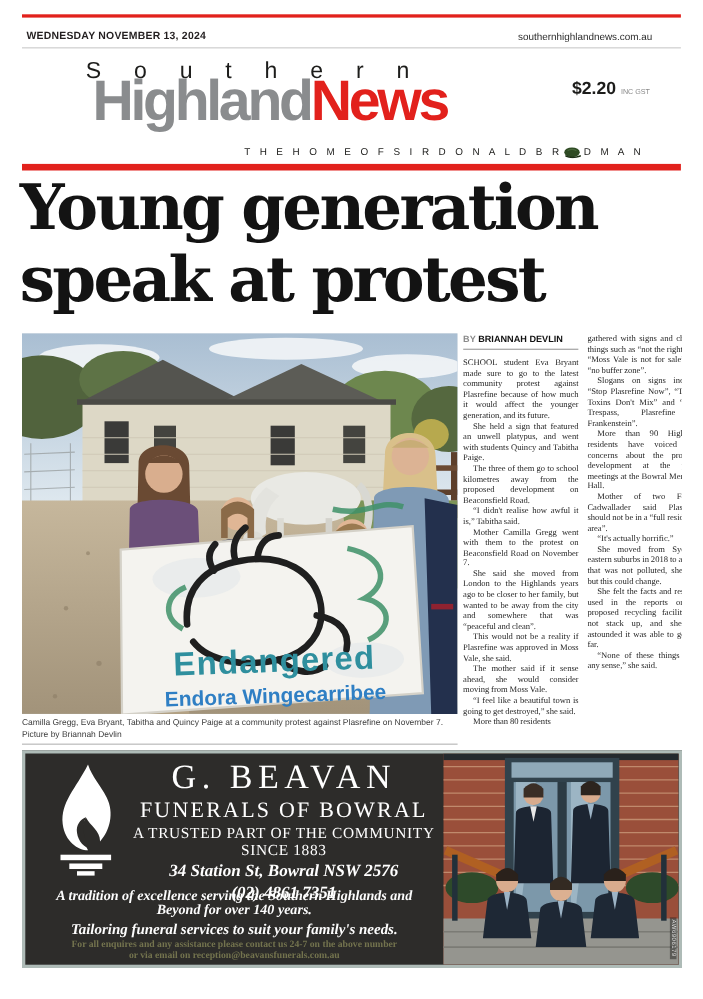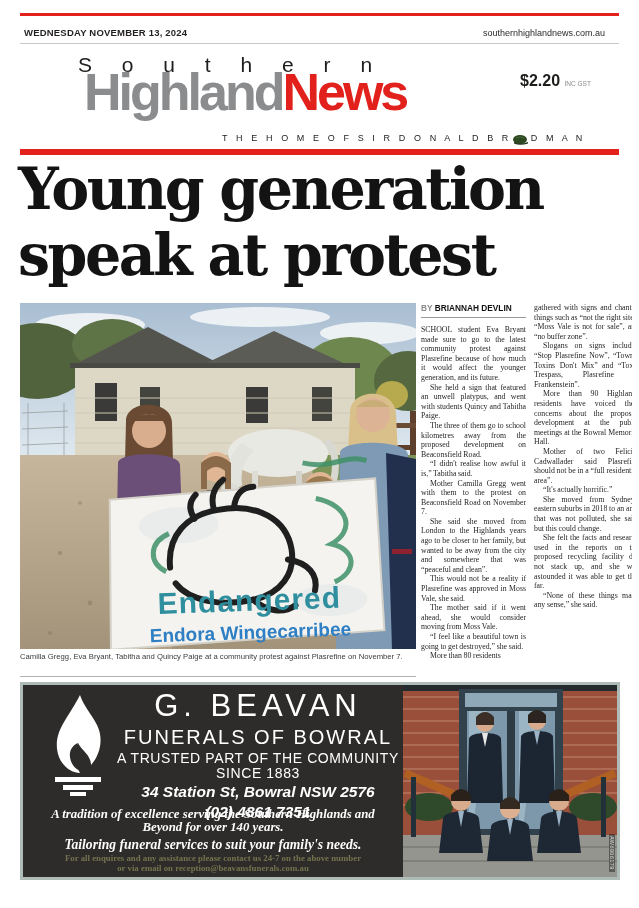--- a/index.html
+++ b/index.html
@@ -1,17 +1,17 @@
 <!DOCTYPE html>
 <html><head>
 <meta charset="utf-8">
 <style>
   html,body{margin:0;padding:0;background:#ffffff;}
   #page{position:relative;width:620px;height:908px;background:#ffffff;overflow:hidden;
-        font-family:"Liberation Sans",sans-serif;padding-left:12px;}
+        font-family:"Liberation Sans",sans-serif;}
   .abs{position:absolute;}
 
   
   #top-red-rule{left:20px;top:13px;width:599px;height:3px;background:#e2211c;}
   #date-text{left:24px;top:27px;font-size:9.5px;font-weight:bold;letter-spacing:.2px;color:#231f20;}
   #website-text{right:27px;top:28px;font-size:9px;color:#2b2b2b;}
   #header-rule{left:20px;top:43px;width:599px;height:1px;background:#c9c9c9;}
 
   
   #mast-southern{left:78px;top:53px;font-size:21px;letter-spacing:12px;color:#1d1d1b;}
@@ -45,21 +45,21 @@
             text-align:justify;color:#1e1e1e;word-spacing:-.3px;}
   .col-body p{margin:0;text-indent:9px;}
   .col-body p:first-child{text-indent:0;}
 
   
   #ad{left:20px;top:682px;width:600px;height:198px;background:#2d2c2a;border:3px solid #aebbb7;
       box-sizing:border-box;overflow:hidden;}
   #ad-left{position:absolute;left:0;top:0;width:380px;height:100%;}
   #ad-logo{position:absolute;left:24px;top:8px;}
   #ad-title-block{position:absolute;left:92px;top:2px;width:286px;text-align:center;
-                  font-family:Liberation Sans, sans-serif;color:#ffffff;}
+                  font-family:Liberation Serif, serif;color:#ffffff;}
   #ad-name{font-size:31px;letter-spacing:5px;line-height:38px;}
   #ad-subtitle{font-size:20px;letter-spacing:2px;line-height:25px;}
   #ad-trust{font-size:14px;letter-spacing:.6px;line-height:15px;margin-top:1px;}
   #ad-address,#ad-phone{font-size:15.5px;font-style:italic;font-weight:bold;line-height:19px;margin-top:1px;}
   #ad-bottom{position:absolute;left:7px;bottom:4px;width:366px;text-align:center;
              font-family:"Liberation Serif",serif;}
   .ad-trad{font-size:12.8px;font-style:italic;font-weight:bold;color:#fdfdfd;line-height:13.4px;}
   #ad-tailoring{font-size:13.6px;font-style:italic;font-weight:bold;color:#fdfdfd;line-height:16px;margin-top:2px;}
   .ad-olive{font-size:8.8px;font-weight:bold;color:#73734e;line-height:10.2px;}
   #ad-appt-address{color:#a3a379;}
@@ -226,37 +226,38 @@
           <path d="M176,214 C170,204 172,196 178,190"></path>
         </g>
         <text x="228" y="308" text-anchor="middle" font-family="Liberation Sans, sans-serif" font-size="30" font-weight="bold" letter-spacing="1" fill="#2f8f9e">Endangered</text>
         <text x="228" y="336" text-anchor="middle" font-family="Liberation Sans, sans-serif" font-size="19" font-weight="bold" fill="#2f7fc4">Endora Wingecarribee</text>
       </g>
     </svg>
   </div>
 
   <div class="abs" id="photo-caption">
     <div>Camilla Gregg, Eva Bryant, Tabitha and Quincy Paige at a community protest against Plasrefine on November 7.</div>
+    <div>Picture by Briannah Devlin</div>
   </div>
   <div class="abs" id="caption-rule"></div>
 
   <div class="abs article-col" id="col1">
     <div id="byline">
       <span class="by">BY</span>
       <span>BRIANNAH DEVLIN</span>
     </div>
     <div class="col-body">
         <p>SCHOOL student Eva Bryant made sure to go to the latest community protest against Plasrefine because of how much it would affect the younger generation, and its future.</p>
         <p>She held a sign that featured an unwell platypus, and went with students Quincy and Tabitha Paige.</p>
         <p>The three of them go to school kilometres away from the proposed development on Beaconsfield Road.</p>
         <p>“I didn't realise how awful it is,” Tabitha said.</p>
         <p>Mother Camilla Gregg went with them to the protest on Beaconsfield Road on November 7.</p>
         <p>She said she moved from London to the Highlands years ago to be closer to her family, but wanted to be away from the city and somewhere that was “peaceful and clean”.</p>
         <p>This would not be a reality if Plasrefine was approved in Moss Vale, she said.</p>
-        <p>The mother said if it went ahead, she would consider moving from Moss Vale.</p>
+        <p>The mother said if it sense ahead, she would consider moving from Moss Vale.</p>
         <p>“I feel like a beautiful town is going to get destroyed,” she said.</p>
         <p>More than 80 residents</p>
       </div>
   </div>
   <div class="abs article-col" id="col2">
     <div class="col-body">
         <p>gathered with signs and chanted things such as “not the right site”, “Moss Vale is not for sale”, and “no buffer zone”.</p>
         <p>Slogans on signs included “Stop Plasrefine Now”, “Towns, Toxins Don't Mix” and “Toxic Trespass, Plasrefine is Frankenstein”.</p>
         <p>More than 90 Highlands residents have voiced their concerns about the proposed development at the public meetings at the Bowral Memorial Hall.</p>
         <p>Mother of two Felicity Cadwallader said Plasrefine should not be in a “full residential area”.</p>

